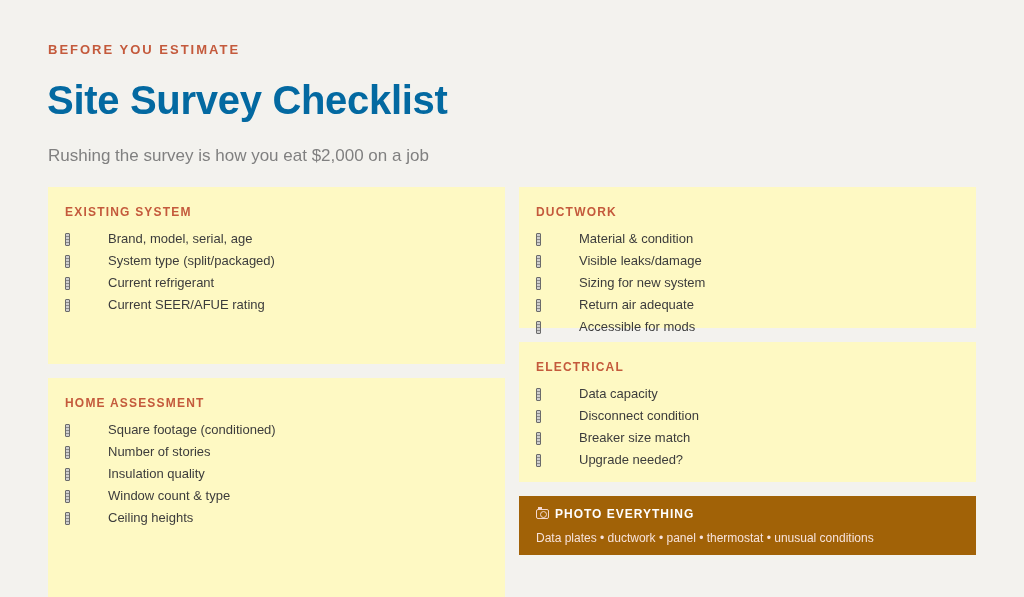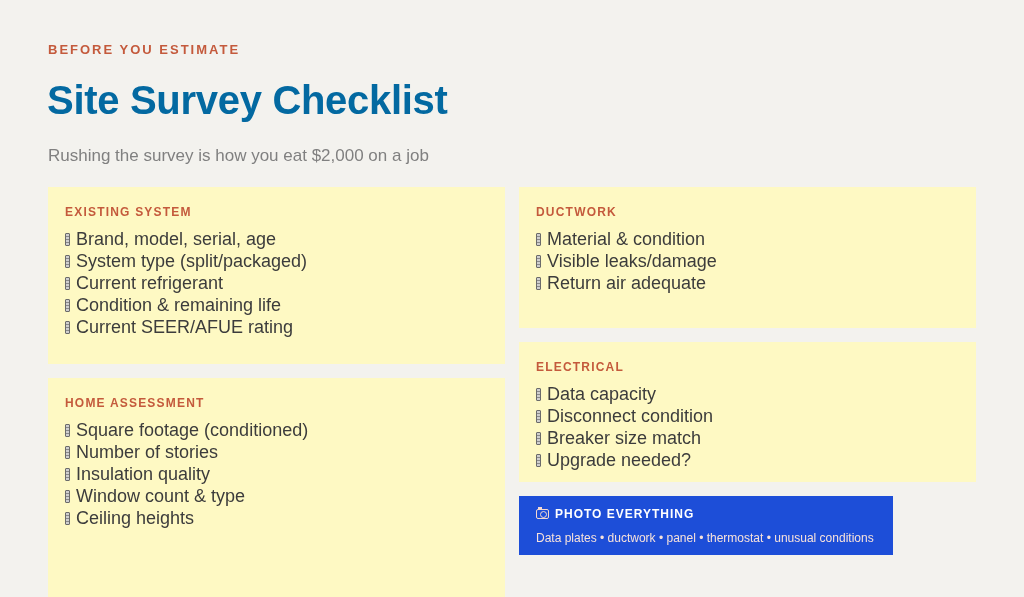--- a/index.html
+++ b/index.html
@@ -30,37 +30,37 @@
       position: absolute; background: #fef9c3;
       padding: 18px 17px 0 17px;
     }
     .card.clip { overflow: visible; }
     .card-heading {
       font-size: 12px; font-weight: 700; letter-spacing: 1.2px;
       color: #c45a3c; margin-bottom: 9px; line-height: 14px;
     }
     .item {
       display: flex; align-items: center;
-      font-size: 18px; color: #3c3c3c; line-height: 22px; height: 22px;
+      font-size: 13px; color: #3c3c3c; line-height: 22px; height: 22px; gap: 32px;
     }
     .box-icon {
       display: inline-block; width: 5px; height: 13px;
       border: 1px solid #6b6b6b; border-radius: 1px;
       background: repeating-linear-gradient(180deg, #cfcfcf 0 2px, #8a8a8a 2px 3px);
       margin-right: 6px; flex: 0 0 auto;
     }
 
     #card-existing { left: 48px; top: 187px; width: 457px; height: 177px; }
     #card-home { left: 48px; top: 378px; width: 457px; height: 222px; }
     #card-duct { left: 519px; top: 187px; width: 457px; height: 141px; }
     #card-elec { left: 519px; top: 342px; width: 457px; height: 140px; }
 
     .callout {
-      position: absolute; left: 519px; top: 496px; width: 374px; height: 59px;
-      background: #1d4ed8; padding: 11px 17px 0 17px; color: #ffffff;
+      position: absolute; left: 519px; top: 496px; width: 457px; height: 59px;
+      background: #a16207; padding: 11px 17px 0 17px; color: #ffffff;
     }
     .callout-heading {
       display: flex; align-items: center;
       font-size: 12px; font-weight: 700; letter-spacing: 1px; line-height: 14px;
     }
     .camera-icon {
       display: inline-block; position: relative;
       width: 13px; height: 10px; margin-right: 6px;
       border: 1px solid #f4d8cf; border-radius: 2px;
     }
@@ -94,24 +94,20 @@
     <div class="item">
         <span class="box-icon"></span>
         <span>System type (split/packaged)</span>
       </div>
     <div class="item">
         <span class="box-icon"></span>
         <span>Current refrigerant</span>
       </div>
     <div class="item">
         <span class="box-icon"></span>
-        <span>Condition &amp; remaining life</span>
-      </div>
-    <div class="item">
-        <span class="box-icon"></span>
         <span>Current SEER/AFUE rating</span>
       </div>
   </section>
 
   <section class="card" id="card-home">
     <div class="card-heading">HOME ASSESSMENT</div>
     <div class="item">
         <span class="box-icon"></span>
         <span>Square footage (conditioned)</span>
       </div>
@@ -138,21 +134,29 @@
     <div class="item">
         <span class="box-icon"></span>
         <span>Material &amp; condition</span>
       </div>
     <div class="item">
         <span class="box-icon"></span>
         <span>Visible leaks/damage</span>
       </div>
     <div class="item">
         <span class="box-icon"></span>
+        <span>Sizing for new system</span>
+      </div>
+    <div class="item">
+        <span class="box-icon"></span>
         <span>Return air adequate</span>
+      </div>
+    <div class="item">
+        <span class="box-icon"></span>
+        <span>Accessible for mods</span>
       </div>
   </section>
 
   <section class="card" id="card-elec">
     <div class="card-heading">ELECTRICAL</div>
     <div class="item">
         <span class="box-icon"></span>
         <span>Data capacity</span>
       </div>
     <div class="item">

